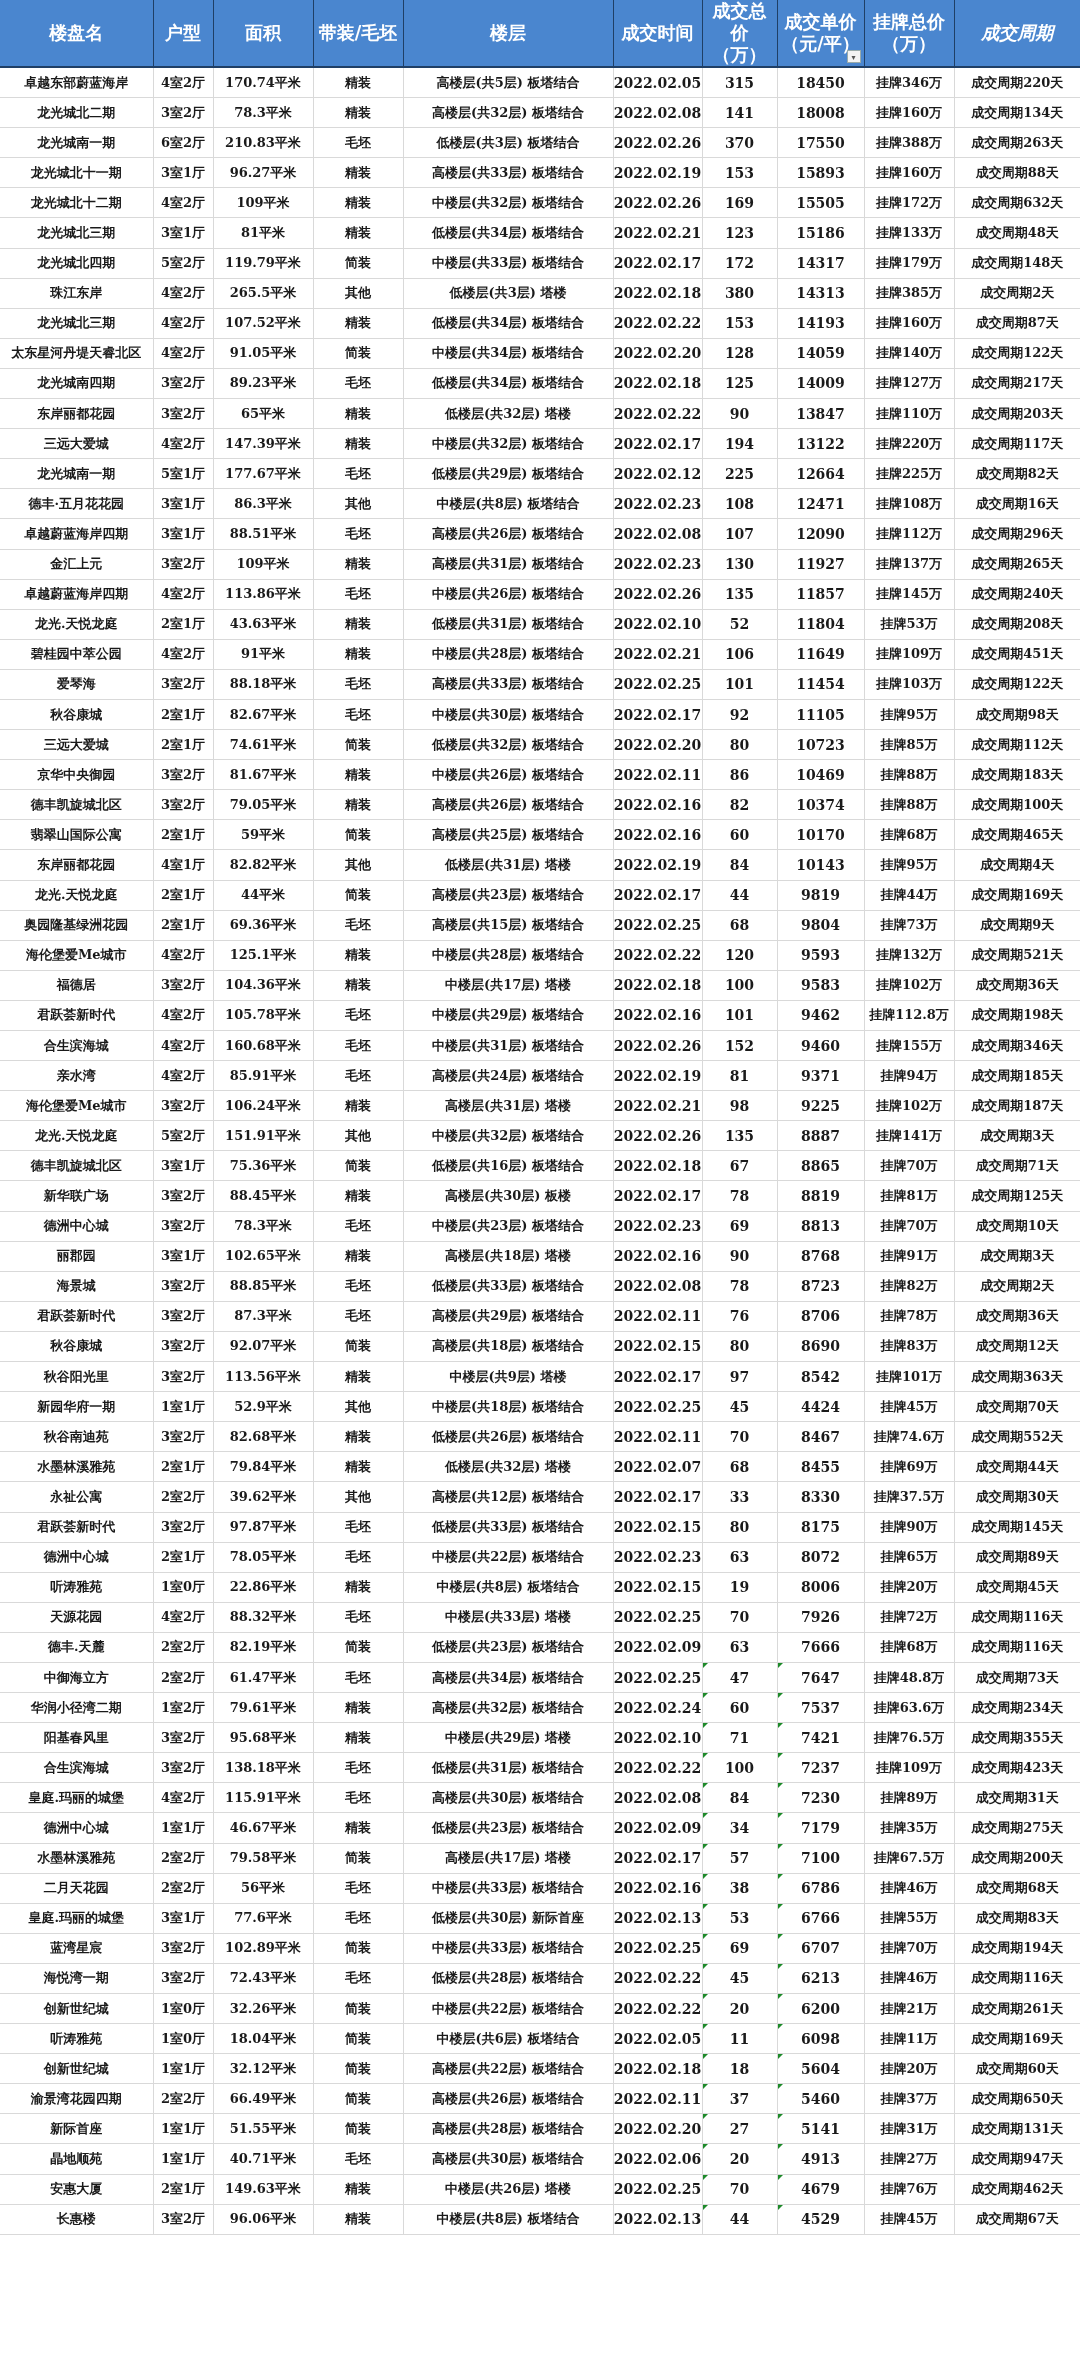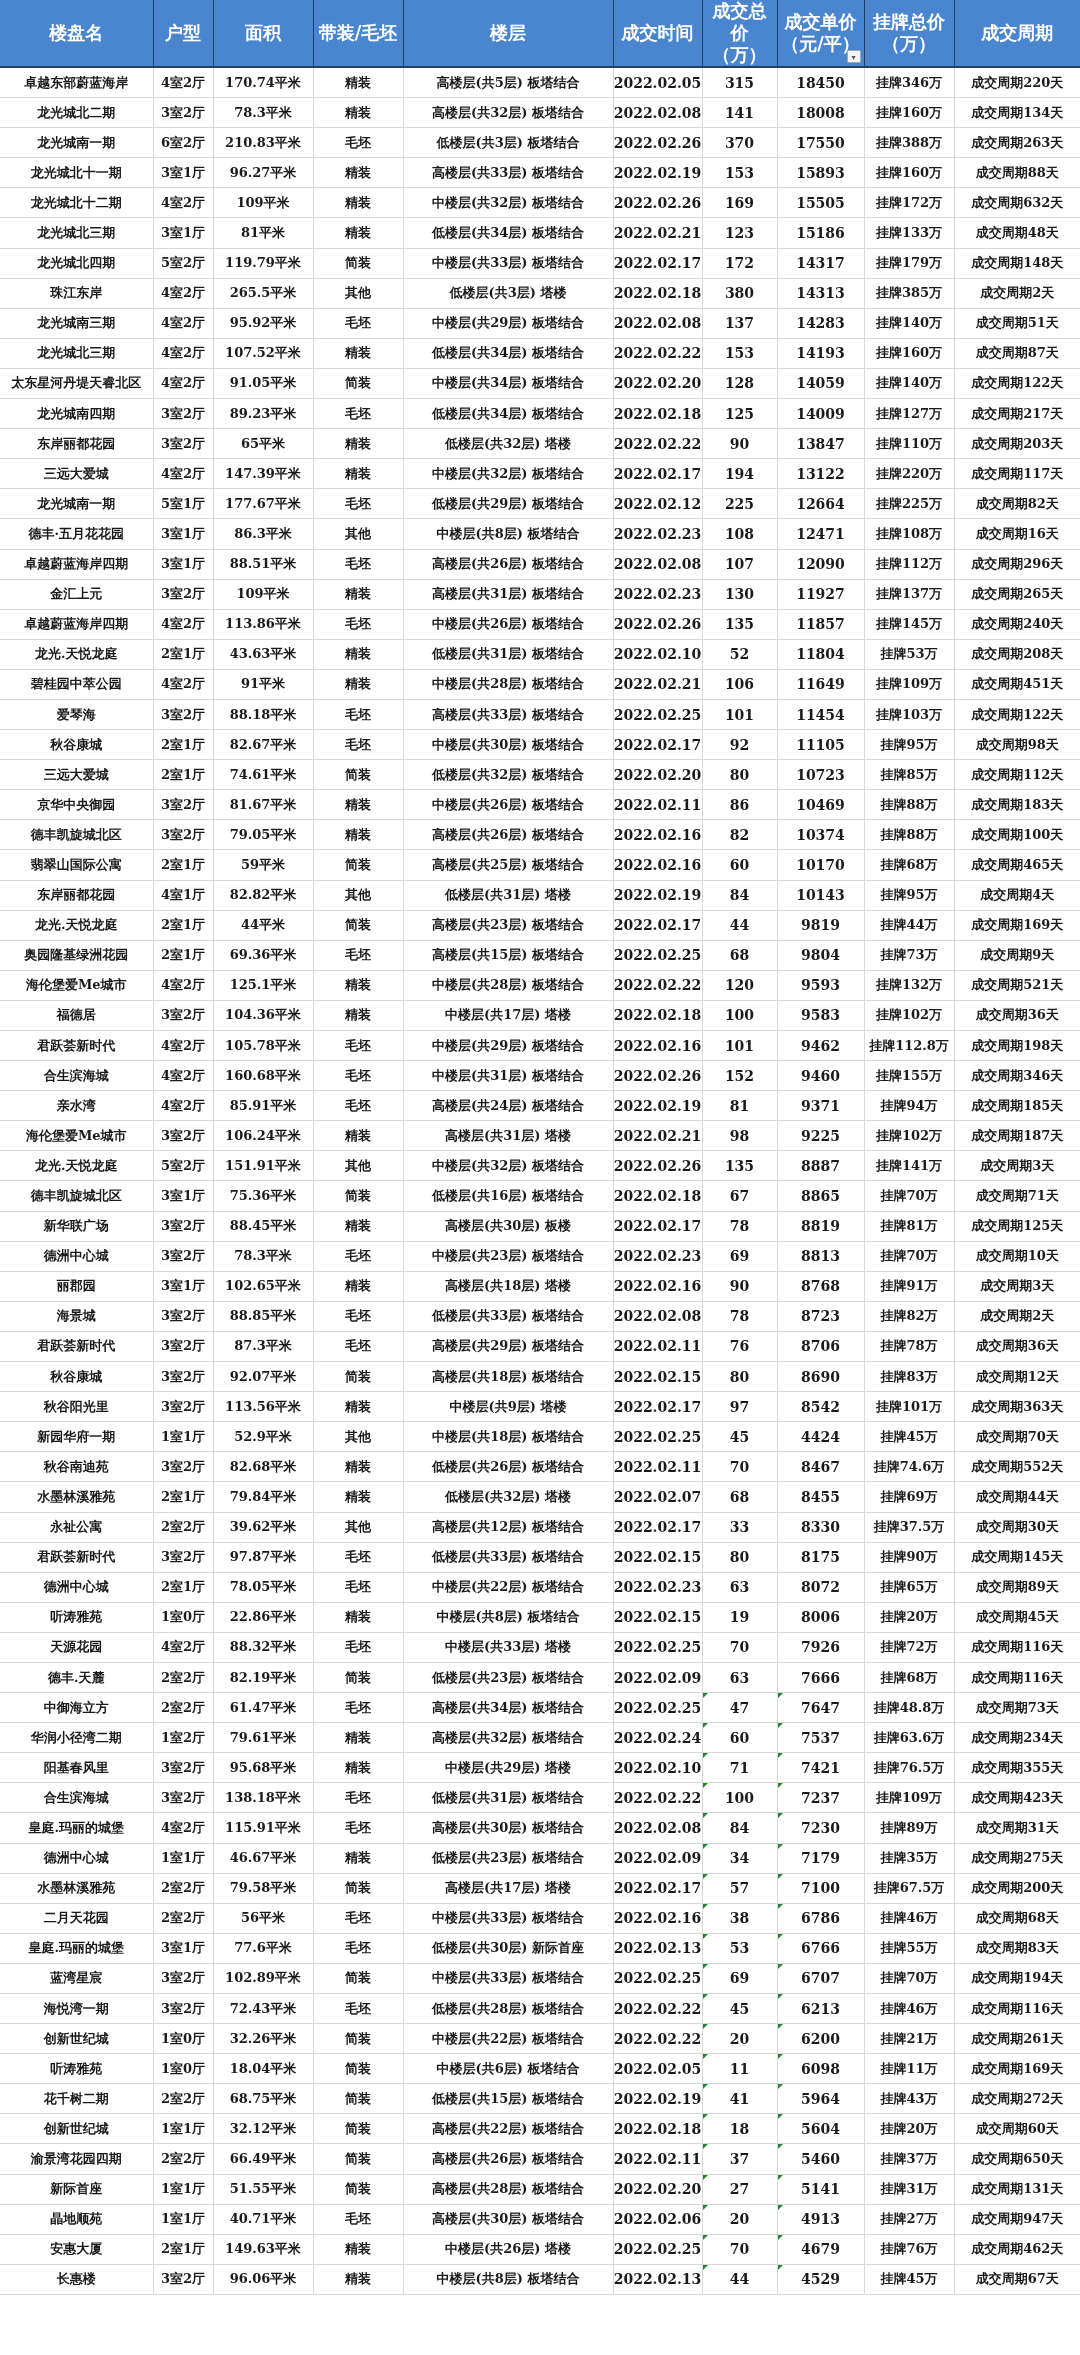--- a/index.html
+++ b/index.html
@@ -6,21 +6,21 @@
   body { width:1080px; height:2355px; overflow:hidden; font-family:"DejaVu Serif","Liberation Serif",serif; }
   table { border-collapse:collapse; table-layout:fixed; width:1080px; }
   col.c0{width:153px} col.c1{width:60px} col.c2{width:100px} col.c3{width:90px}
   col.c4{width:210px} col.c5{width:89px} col.c6{width:75px} col.c7{width:87px}
   col.c8{width:90px} col.c9{width:126px}
   thead th {
     background:#4a86cf; color:#ffffff; height:64px; font-size:18px; font-weight:bold;
     border-right:1px solid #1f3f66; border-bottom:2px solid #1f3f66; padding:0 2px;
     line-height:22px; position:relative; text-align:center;
   }
-  thead th:last-child { border-right:none; }
+  thead th:last-child { border-right:none;font-style:italic; }
   tbody td {
     height:29.1px; font-size:13px; font-weight:bold; color:#1a1a1a; text-align:center;
     border-right:1px solid #d9d9d9; border-bottom:1px solid #d9d9d9; padding:0; white-space:nowrap;
     position:relative;
   }
   tbody td:last-child { border-right:none; }
   .num { font-size:14px; }
   .filter-btn {
     position:absolute; right:3px; bottom:3px; width:14px; height:13px; background:#f3f3f3;
     border:1px solid #9aa; box-sizing:border-box; display:flex; align-items:center; justify-content:center;
@@ -152,32 +152,20 @@
         <td>265.5平米</td>
         <td>其他</td>
         <td>低楼层(共3层) 塔楼</td>
         <td class="num">2022.02.18</td>
         <td class="num">380</td>
         <td class="num">14313</td>
         <td>挂牌385万</td>
         <td>成交周期2天</td>
       </tr>
       <tr>
-        <td>龙光城南三期</td>
-        <td>4室2厅</td>
-        <td>95.92平米</td>
-        <td>毛坯</td>
-        <td>中楼层(共29层) 板塔结合</td>
-        <td class="num">2022.02.08</td>
-        <td class="num">137</td>
-        <td class="num">14283</td>
-        <td>挂牌140万</td>
-        <td>成交周期51天</td>
-      </tr>
-      <tr>
         <td>龙光城北三期</td>
         <td>4室2厅</td>
         <td>107.52平米</td>
         <td>精装</td>
         <td>低楼层(共34层) 板塔结合</td>
         <td class="num">2022.02.22</td>
         <td class="num">153</td>
         <td class="num">14193</td>
         <td>挂牌160万</td>
         <td>成交周期87天</td>
@@ -860,32 +848,20 @@
         <td>18.04平米</td>
         <td>简装</td>
         <td>中楼层(共6层) 板塔结合</td>
         <td class="num">2022.02.05</td>
         <td class="num">11<span class="tri"></span></td>
         <td class="num">6098<span class="tri"></span></td>
         <td>挂牌11万</td>
         <td>成交周期169天</td>
       </tr>
       <tr>
-        <td>花千树二期</td>
-        <td>2室2厅</td>
-        <td>68.75平米</td>
-        <td>简装</td>
-        <td>低楼层(共15层) 板塔结合</td>
-        <td class="num">2022.02.19</td>
-        <td class="num">41<span class="tri"></span></td>
-        <td class="num">5964<span class="tri"></span></td>
-        <td>挂牌43万</td>
-        <td>成交周期272天</td>
-      </tr>
-      <tr>
         <td>创新世纪城</td>
         <td>1室1厅</td>
         <td>32.12平米</td>
         <td>简装</td>
         <td>高楼层(共22层) 板塔结合</td>
         <td class="num">2022.02.18</td>
         <td class="num">18<span class="tri"></span></td>
         <td class="num">5604<span class="tri"></span></td>
         <td>挂牌20万</td>
         <td>成交周期60天</td>

